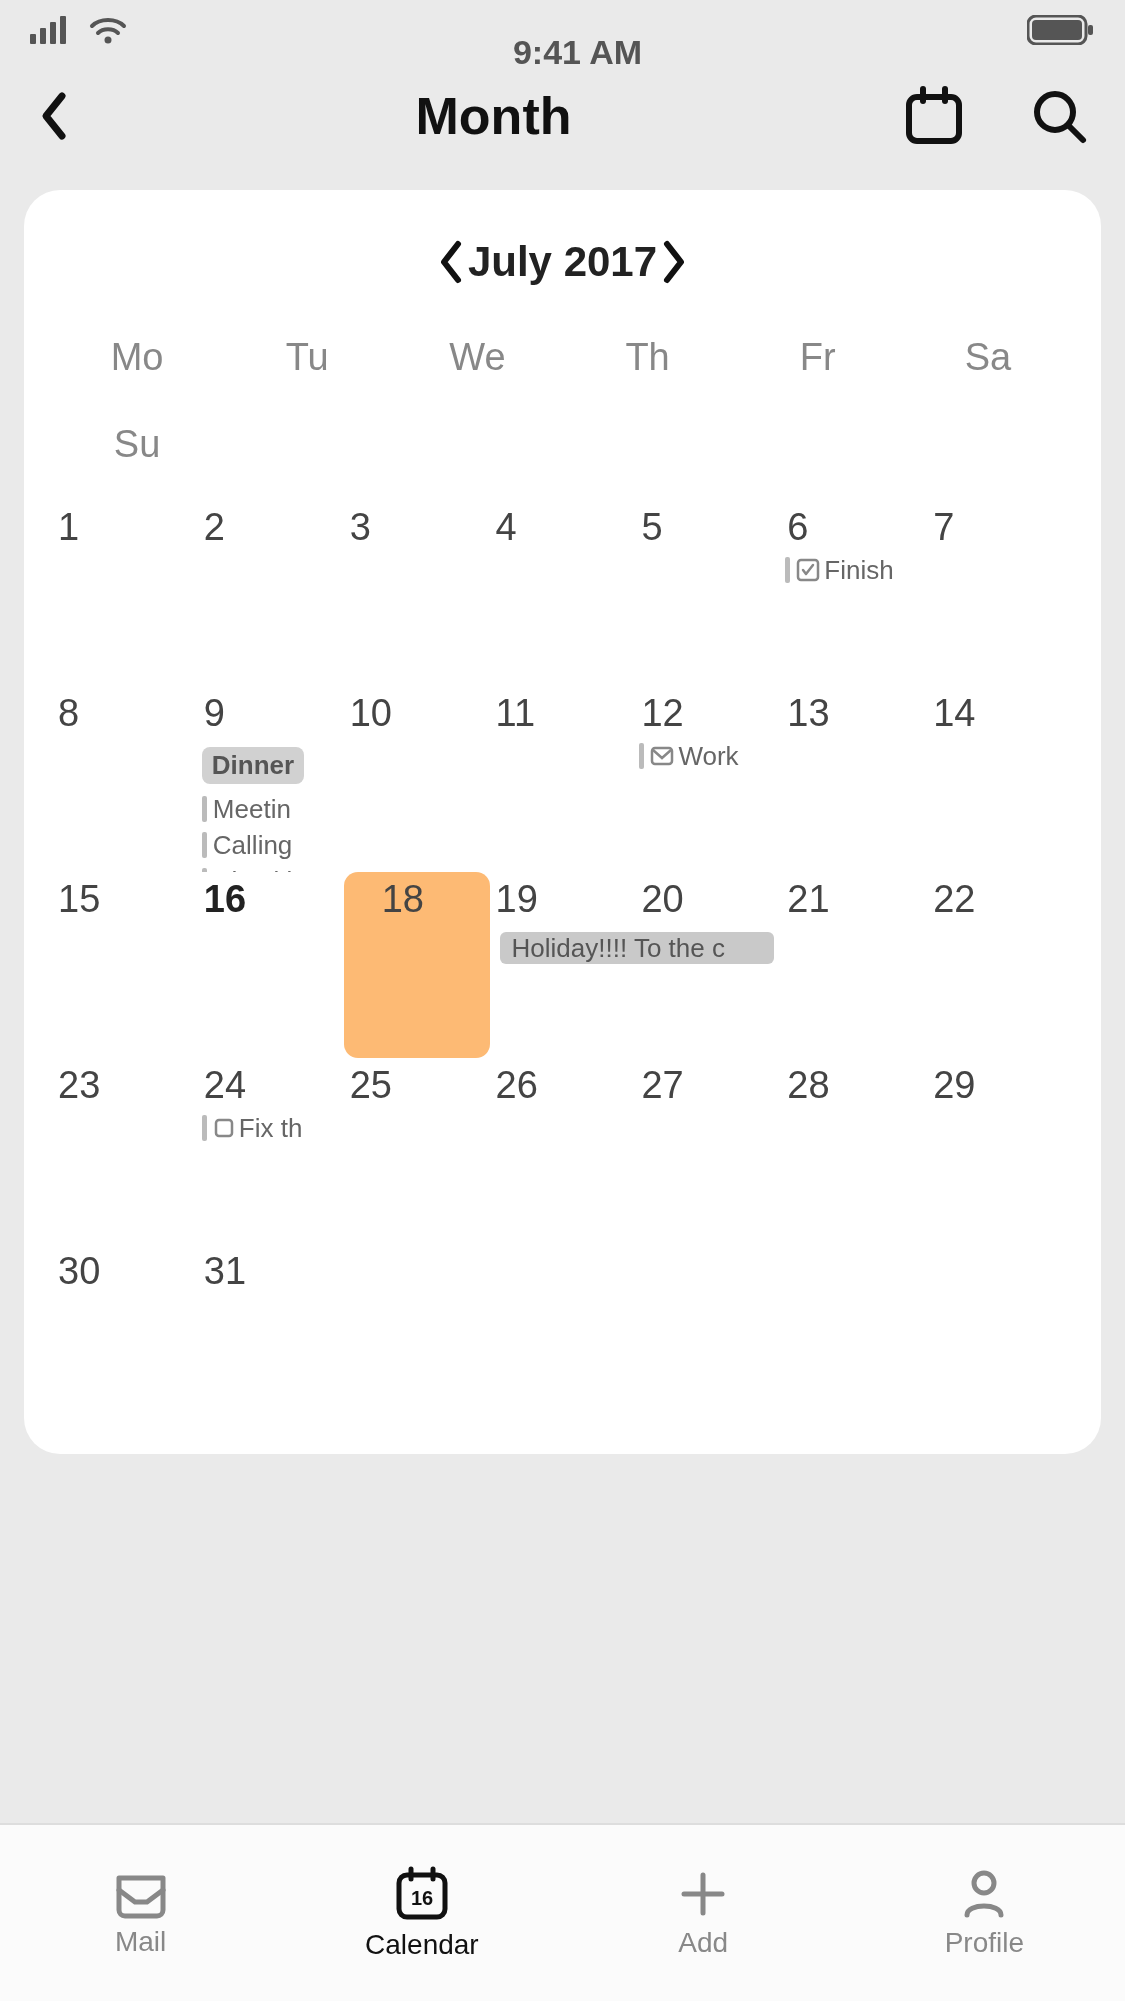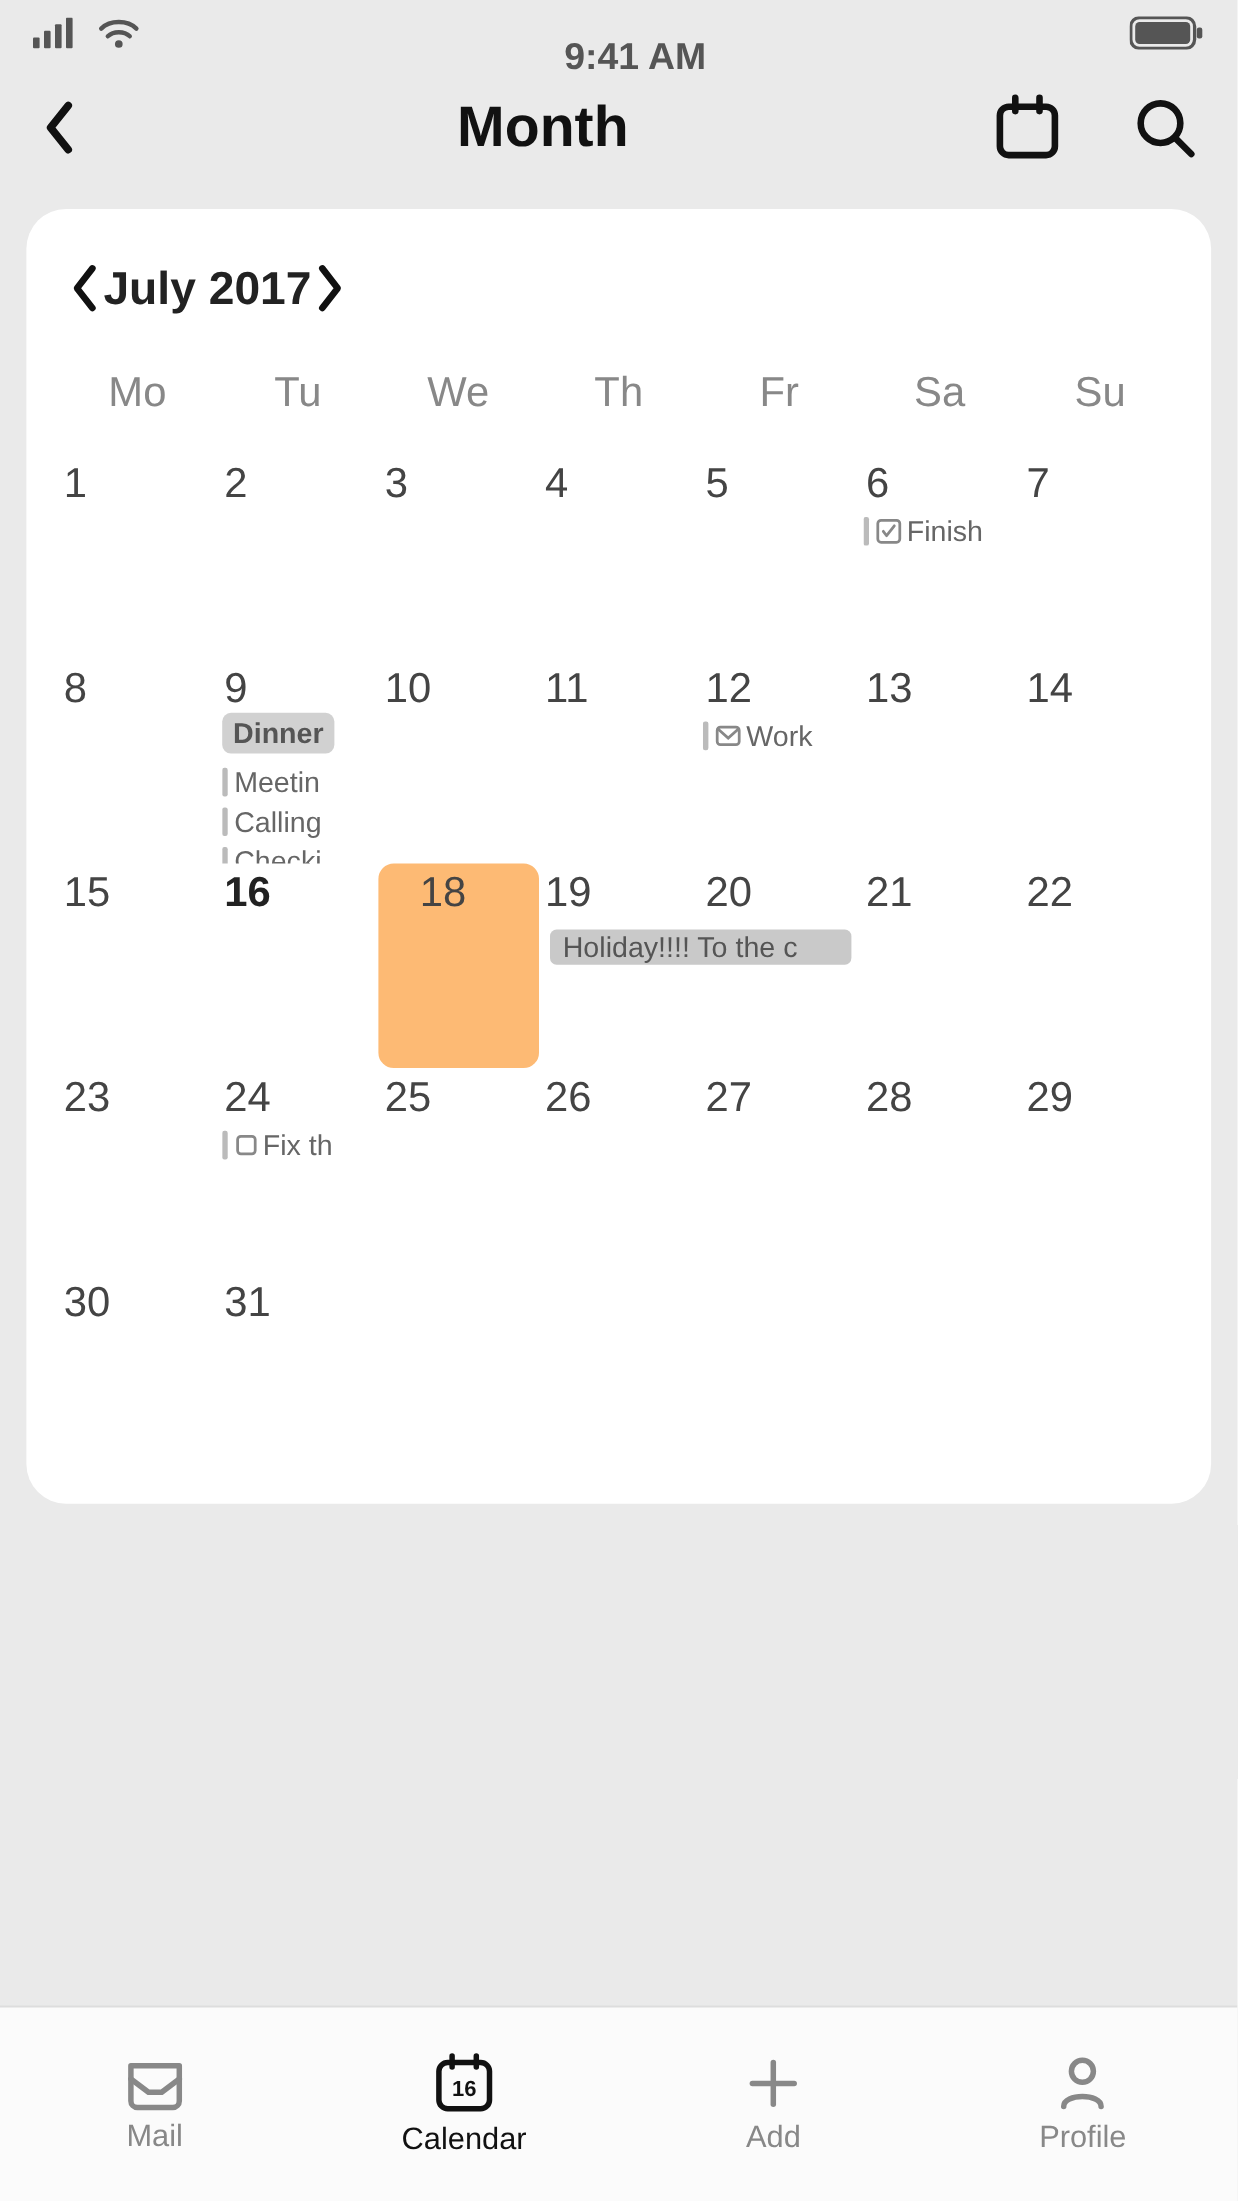--- a/index.html
+++ b/index.html
@@ -41,28 +41,28 @@
 .card {
   background: #fff;
   border-radius: 36px;
   margin: 0 24px;
   padding: 36px 28px 24px 28px;
 }
 
 .month-nav {
   display: flex;
   align-items: center;
-  justify-content: flex-start;
+  justify-content: center;
   padding: 12px 8px 40px 8px;
 }
 .month-label { font-size: 42px; font-weight: 600; color:#222 }
 
 .weekday-row {
   display: grid;
-  grid-template-columns: repeat(7, 1fr);
+  grid-template-columns: repeat(6, 1fr);
   gap: 0;
 }
 .weekday {
   text-align: center;
   font-size: 38px;
   color: #888;
   padding: 10px 0 34px 0;
 }
 
 .grid {
@@ -114,21 +114,21 @@
   display: inline-flex;
   flex: 0 0 auto;
 }
 .evt-pill {
   background: #d1d1d1;
   color: #555;
   font-size: 26px;
   font-weight: 600;
   padding: 3px 10px;
   border-radius: 8px;
-  margin-top: 0;
+  margin-top: 12px;
   display: inline-block;
   white-space: nowrap;
   overflow: hidden;
 }
 .evt-span-pill {
   position: absolute;
   background: #c9c9c9;
   color: #555;
   font-size: 26px;
   font-weight: 500;

